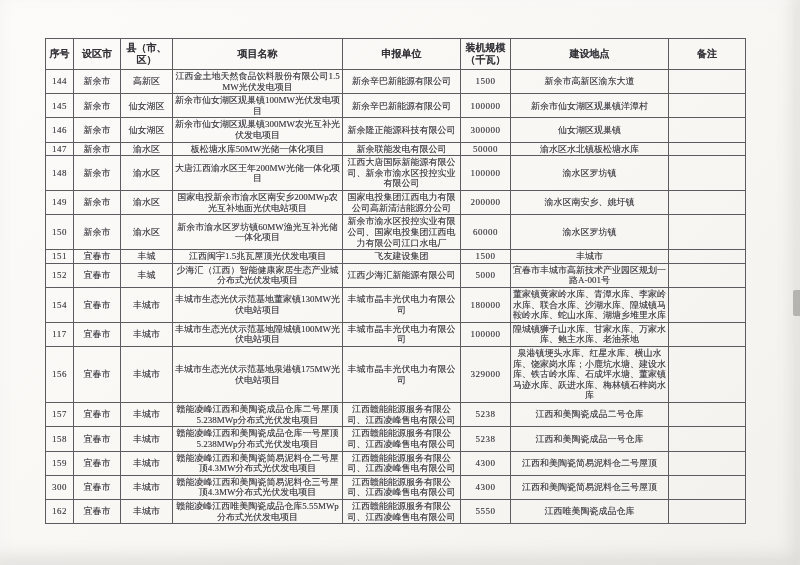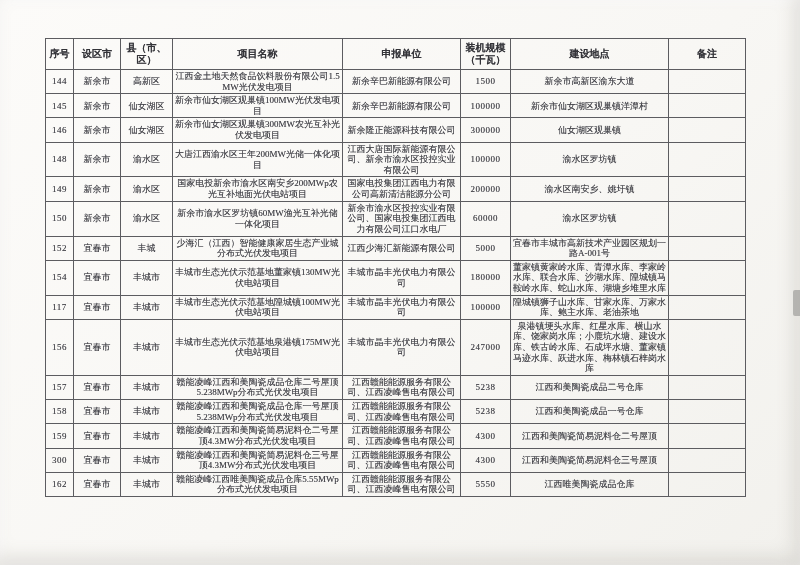--- a/index.html
+++ b/index.html
@@ -119,20 +119,30 @@
           <td class="num">146</td>
           <td>新余市</td>
           <td>仙女湖区</td>
           <td>新余市仙女湖区观巢镇300MW农光互补光伏发电项目</td>
           <td>新余隆正能源科技有限公司</td>
           <td class="num">300000</td>
           <td>仙女湖区观巢镇</td>
           <td></td>
         </tr>
         <tr>
+          <td class="num">147</td>
+          <td>新余市</td>
+          <td>渝水区</td>
+          <td>板松塘水库50MW光储一体化项目</td>
+          <td>新余联能发电有限公司</td>
+          <td class="num">50000</td>
+          <td>渝水区水北镇板松塘水库</td>
+          <td></td>
+        </tr>
+        <tr>
           <td class="num">148</td>
           <td>新余市</td>
           <td>渝水区</td>
           <td>大唐江西渝水区王年200MW光储一体化项目</td>
           <td>江西大唐国际新能源有限公司、新余市渝水区投控实业有限公司</td>
           <td class="num">100000</td>
           <td>渝水区罗坊镇</td>
           <td></td>
         </tr>
         <tr>
@@ -146,20 +156,30 @@
           <td></td>
         </tr>
         <tr>
           <td class="num">150</td>
           <td>新余市</td>
           <td>渝水区</td>
           <td>新余市渝水区罗坊镇60MW渔光互补光储一体化项目</td>
           <td>新余市渝水区投控实业有限公司、国家电投集团江西电力有限公司江口水电厂</td>
           <td class="num">60000</td>
           <td>渝水区罗坊镇</td>
+          <td></td>
+        </tr>
+        <tr>
+          <td class="num">151</td>
+          <td>宜春市</td>
+          <td>丰城</td>
+          <td>江西闽宇1.5兆瓦屋顶光伏发电项目</td>
+          <td>飞友建设集团</td>
+          <td class="num">1500</td>
+          <td>丰城市</td>
           <td></td>
         </tr>
         <tr>
           <td class="num">152</td>
           <td>宜春市</td>
           <td>丰城</td>
           <td>少海汇（江西）智能健康家居生态产业城分布式光伏发电项目</td>
           <td>江西少海汇新能源有限公司</td>
           <td class="num">5000</td>
           <td>宜春市丰城市高新技术产业园区规划一路A-001号</td>
@@ -184,21 +204,21 @@
           <td class="num">100000</td>
           <td>隍城镇狮子山水库、甘家水库、万家水库、鲍主水库、老油茶地</td>
           <td></td>
         </tr>
         <tr>
           <td class="num">156</td>
           <td>宜春市</td>
           <td>丰城市</td>
           <td>丰城市生态光伏示范基地泉港镇175MW光伏电站项目</td>
           <td>丰城市晶丰光伏电力有限公司</td>
-          <td class="num">247000</td>
+          <td class="num">329000</td>
           <td>泉港镇埂头水库、红星水库、横山水库、饶家岗水库；小鹿坑水塘、建设水库、铁古岭水库、石成坪水塘、董家镇马迹水库、跃进水库、梅林镇石梓岗水库</td>
           <td></td>
         </tr>
         <tr>
           <td class="num">157</td>
           <td>宜春市</td>
           <td>丰城市</td>
           <td>赣能凌峰江西和美陶瓷成品仓库二号屋顶5.238MWp分布式光伏发电项目</td>
           <td>江西赣能能源服务有限公司、江西凌峰售电有限公司</td>
           <td class="num">5238</td>

